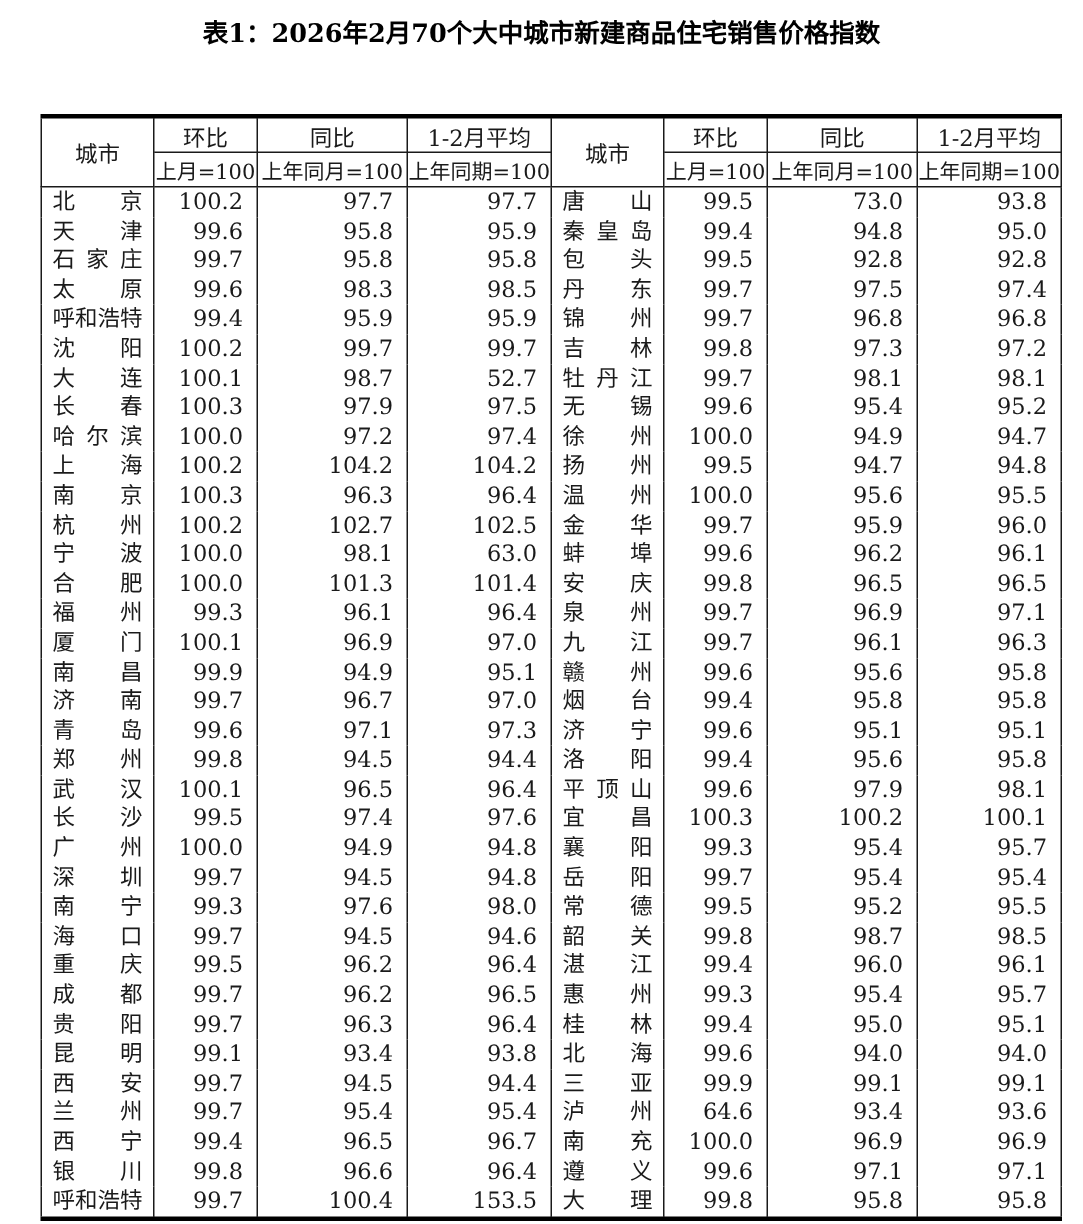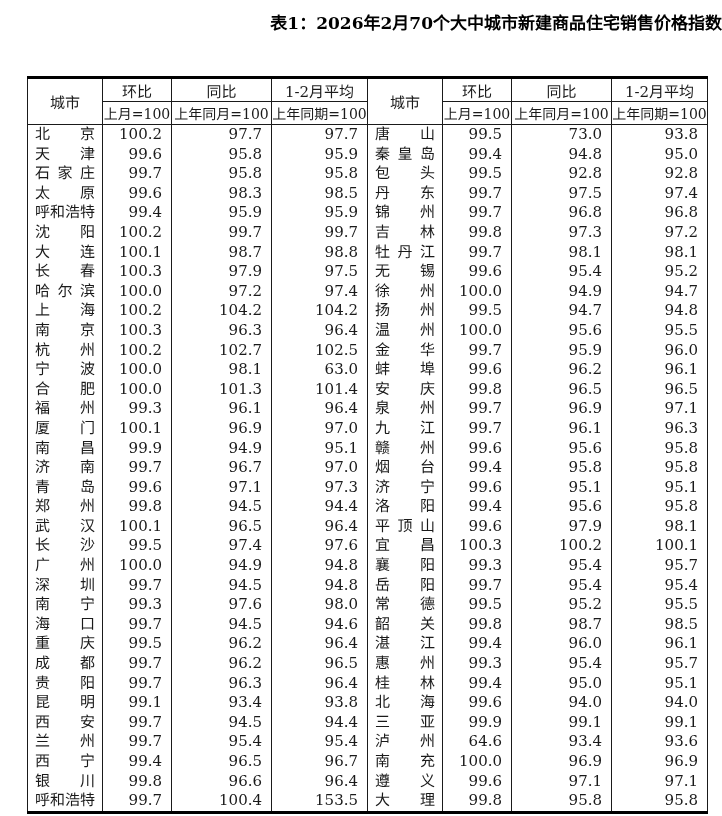--- a/index.html
+++ b/index.html
@@ -9,21 +9,21 @@
     color: #000;
     font-family: "DejaVu Serif", "Liberation Serif", serif;
     overflow: hidden;
   }
   .page { position: relative; width: 722px; height: 816px; background: #fff; }
   h1.table-title {
     margin: 12px 0 0 0;
     font-size: 17px;
     line-height: 22px;
     font-weight: bold;
-    text-align: right;
+    text-align: center;
     color: #000;
   }
   table.price-table {
     border-collapse: collapse;
     table-layout: fixed;
     width: 680px;
     margin: 42px 0 16px 27px;
     border-top: 3px solid #000;
     border-bottom: 3px solid #000;
     border-left: 1px solid #1a1a1a;
@@ -159,21 +159,21 @@
           <td class="num">99.7</td>
           <td class="city">吉林</td>
           <td class="num">99.8</td>
           <td class="num">97.3</td>
           <td class="num">97.2</td>
         </tr>
         <tr>
           <td class="city">大连</td>
           <td class="num">100.1</td>
           <td class="num">98.7</td>
-          <td class="num">98.8</td>
+          <td class="num">52.7</td>
           <td class="city">牡丹江</td>
           <td class="num">99.7</td>
           <td class="num">98.1</td>
           <td class="num">98.1</td>
         </tr>
         <tr>
           <td class="city">长春</td>
           <td class="num">100.3</td>
           <td class="num">97.9</td>
           <td class="num">97.5</td>

